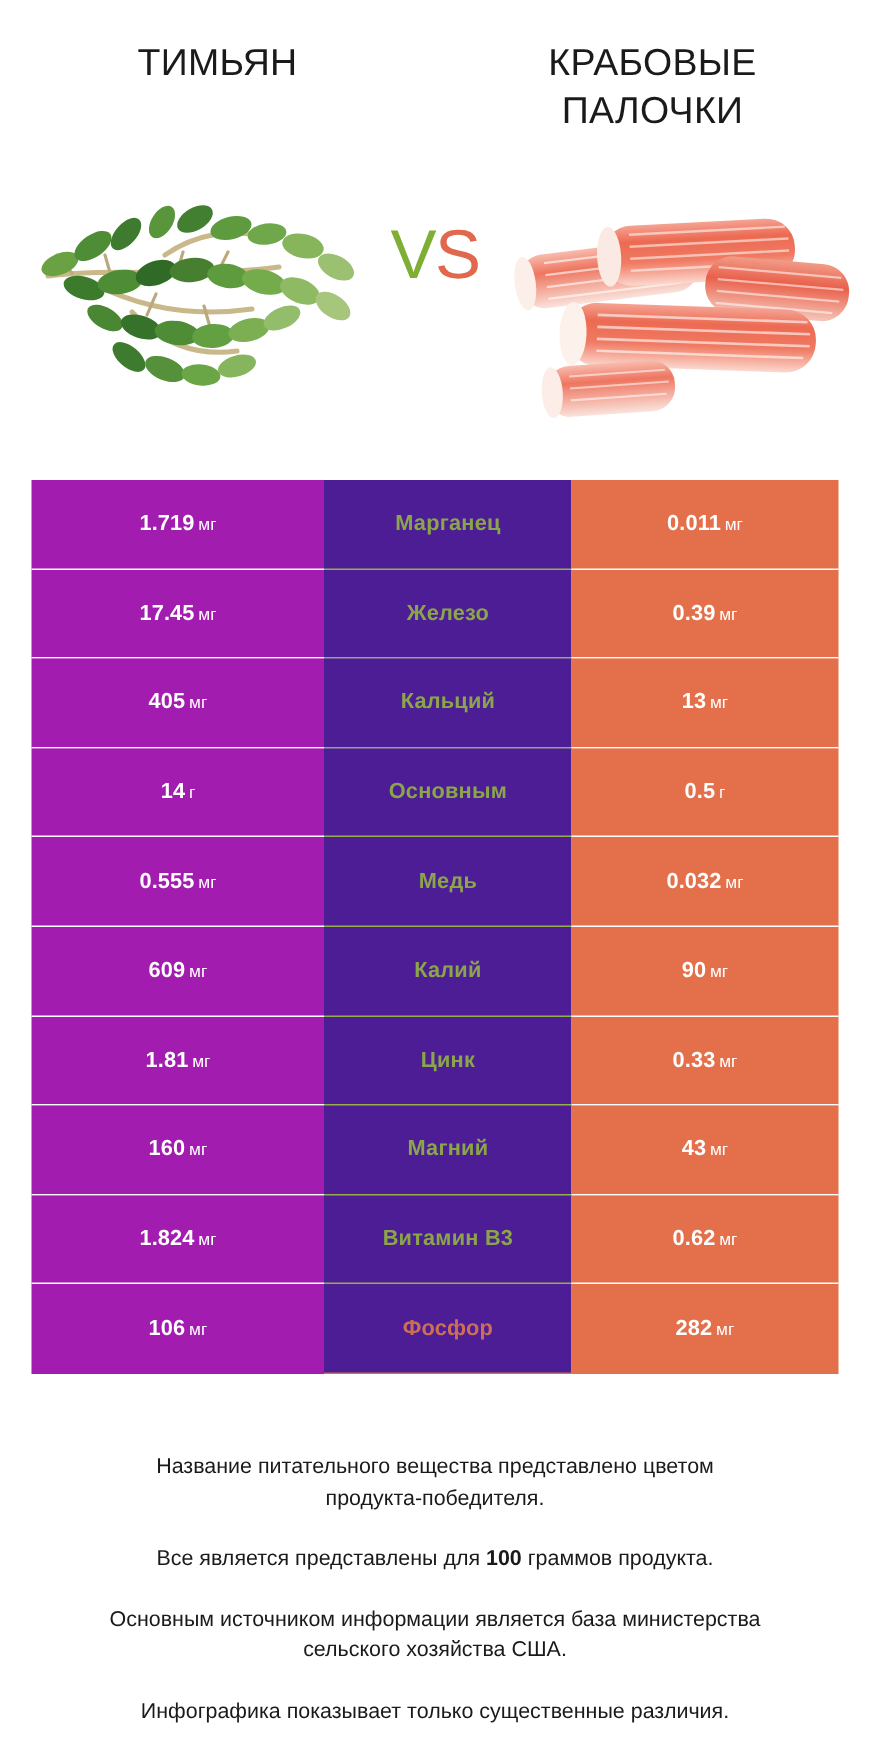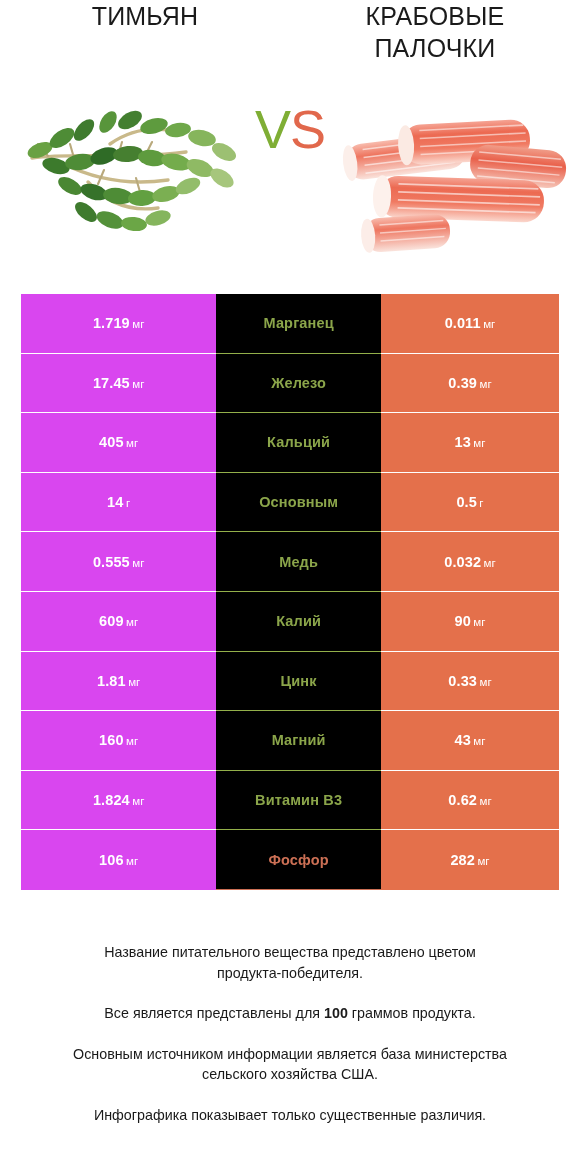--- a/index.html
+++ b/index.html
@@ -13,20 +13,21 @@
     font-family: "Liberation Sans", "DejaVu Sans", sans-serif;
     color: #231f20;
     overflow: hidden;
     position: relative;
   }
 
   
   .header {
     display: flex;
     width: 580px;
+    padding-top: 26px;
     box-sizing: border-box;
   }
   .header-col {
     width: 50%;
     display: flex;
     justify-content: center;
     align-items: flex-start;
   }
   .product-title {
     font-size: 25px;
@@ -52,23 +53,23 @@
     width: 232px;
     height: 170px;
   }
   .hero-img.left  { left: 18px; }
   .hero-img.right { right: 10px; }
 
   .vs {
     position: absolute;
     left: 0;
     right: 0;
-    top: 16px;
+    top: 34px;
     text-align: center;
-    font-size: 54px;
+    font-size: 46px;
     font-weight: 400;
     letter-spacing: -1px;
     line-height: 1;
     z-index: 5;
     font-family: "Liberation Sans", "DejaVu Sans", sans-serif;
   }
   .vs .v { color: #7FAE35; }
   .vs .s { color: #E1684C; }
 
   
@@ -83,28 +84,28 @@
     align-items: stretch;
   }
   .cell {
     display: flex;
     align-items: center;
     justify-content: center;
     box-sizing: border-box;
   }
   .cell.left {
     width: 204px;
-    background: #d946ef;
+    background: #a21caf;
     color: #ffffff;
     border-bottom: 1.5px solid #ffffff;
     text-align: center;
   }
   .cell.mid {
     width: 172px;
-    background: #000000;
+    background: #4c1d95;
     border-bottom: 1px solid #93B04A;
   }
   .cell.right {
     width: 186px;
     background: #E4704B;
     color: #ffffff;
     border-bottom: 1.5px solid #ffffff;
   }
   .row:last-child .cell.left,
   .row:last-child .cell.right { border-bottom: none; }

